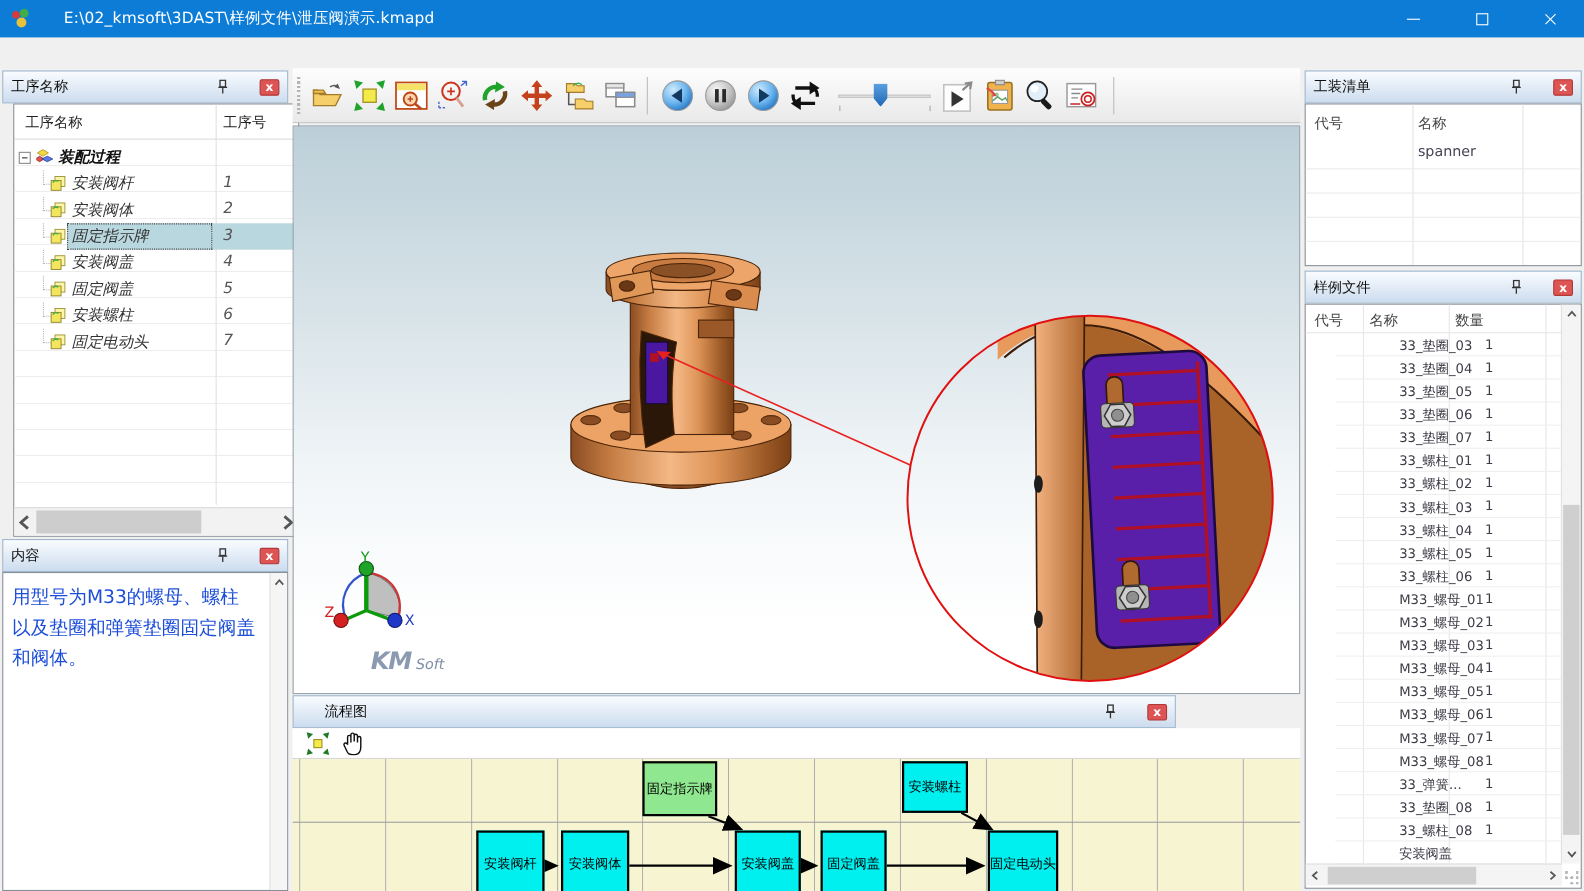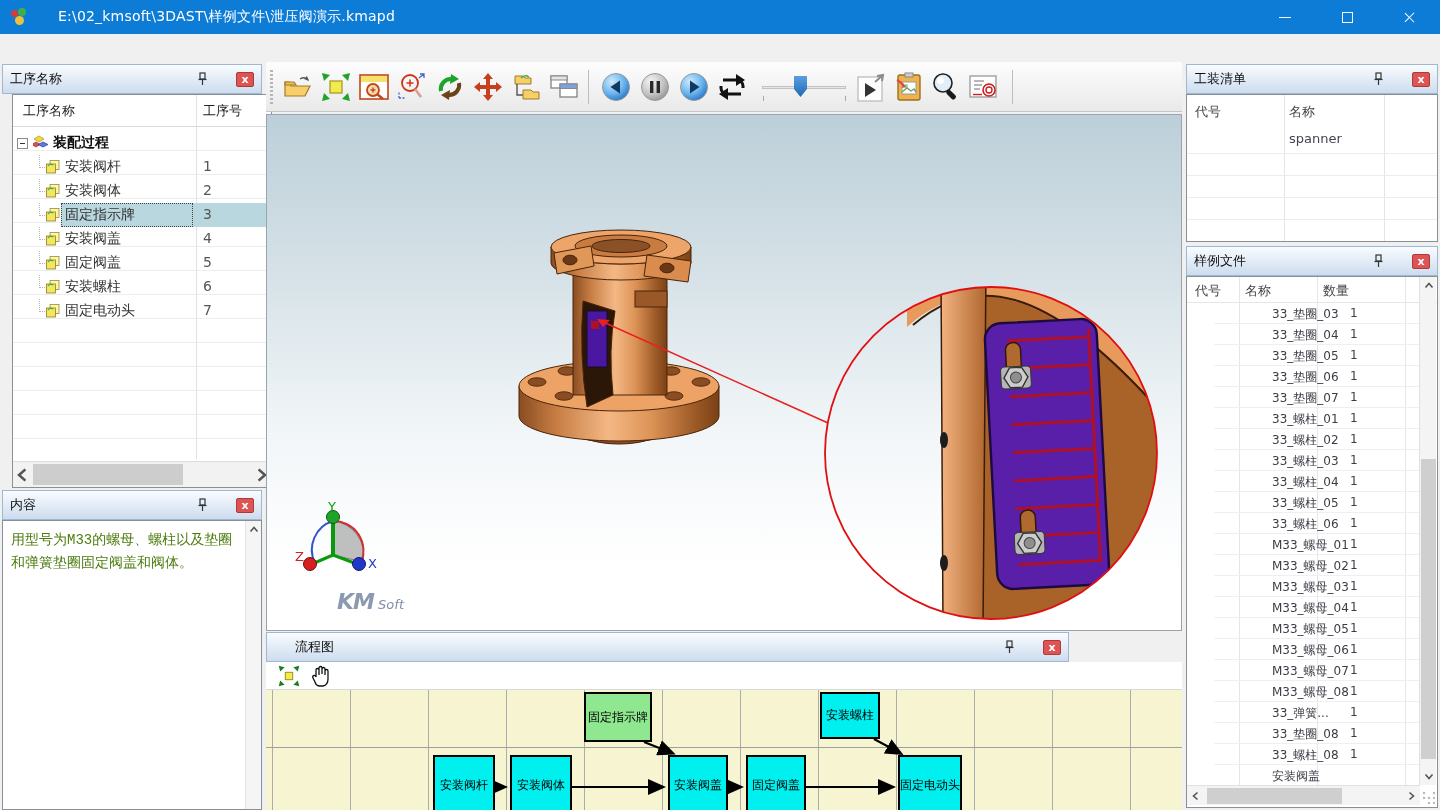--- a/index.html
+++ b/index.html
@@ -36,41 +36,41 @@
   .pbody { background:#fff; border:1px solid #888f98; }
 
   
   .proc-head { left:2px; top:64px; width:260px; }
   .proc-body { left:12px; top:94px; width:260px; height:394px; }
   .proc-cols { position:absolute; left:0; top:0; width:100%; height:32px; border-bottom:1px solid #d9d9d9; font-size:13px; color:#222; }
   .proc-cols span { position:absolute; top:7px; }
   .col-div-v { position:absolute; left:183px; top:0; width:1px; height:364px; background:#e2e2e2; }
   .rowlines { position:absolute; left:0; top:32px; width:100%; height:332px;
     background:repeating-linear-gradient(to bottom, transparent 0 23px, #ededed 23px 24px); }
-  .trow { position:absolute; left:0; width:258px; height:24px; }
+  .trow { position:absolute; left:0; width:258px; height:24px;font-style:italic; }
   .trow .tname { position:absolute; left:52px; top:3px; font-size:14px; color:#333; white-space:nowrap; }
   .trow .tno { position:absolute; left:190px; top:3px; font-size:14px; color:#555; }
   .trow.root .tname { left:40px; color:#111; }
   .trow .elbow { position:absolute; left:26px; top:0; width:14px; height:13px; border-left:1px dotted #b5b5b5; border-bottom:1px dotted #b5b5b5; }
   .trow.sel .hl { position:absolute; left:48px; top:0; width:210px; height:24px; background:#b9d7de; }
   .trow.sel .hl-name { position:absolute; left:48px; top:0; width:132px; height:24px; border:1px dotted #444; }
   .expand { position:absolute; left:4px; top:7px; width:11px; height:11px; border:1px solid #8a8a8a; background:#fff; }
   .expand:before { content:""; position:absolute; left:2px; top:4px; width:5px; height:1px; background:#333; }
   .ticon { position:absolute; left:32px; top:4px; }
   .ricon { position:absolute; left:20px; top:4px; }
 
   .hscroll { position:absolute; left:0; bottom:0; width:258px; height:26px; background:#f2f2f2; border-top:1px solid #dcdcdc; }
   .hscroll .thumb { position:absolute; left:20px; top:2px; width:150px; height:21px; background:#cdcdcd; }
   .sarrow { position:absolute; top:5px; width:16px; height:16px; }
   .vscroll-thin { position:absolute; right:0; top:0; width:16px; background:#f5f5f5; border-left:1px solid #e2e2e2; }
 
   
   .cont-head { left:2px; top:490px; width:260px; }
   .cont-body { left:2px; top:520px; width:260px; height:290px; }
-  .cont-text { position:absolute; left:8px; top:8px; width:222px; font-size:14px; line-height:1.65; color:#4d7c0f;font-family:Liberation Mono, monospace; }
+  .cont-text { position:absolute; left:8px; top:8px; width:222px; font-size:17px; line-height:1.65; color:#1d4ed8; }
 
   
   .toolbar { left:266px; top:62px; width:916px; height:50px; background:linear-gradient(#fdfdfd,#e9e9e9); border-bottom:1px solid #c6c6c6; }
   .grip { position:absolute; left:4px; top:8px; width:3px; height:34px; background:repeating-linear-gradient(to bottom,#b5b5b5 0 2px, transparent 2px 4px); }
   .tbtn { position:absolute; top:7px; width:36px; height:36px; display:flex; align-items:center; justify-content:center; }
   .tsep { position:absolute; top:8px; width:1px; height:34px; background:#bdbdbd; }
   .slider-track { position:absolute; left:496px; top:24px; width:84px; height:3px; background:#e6e6e6; border:1px solid #c2c2c2; }
   .slider-tick { position:absolute; top:34px; width:1px; height:5px; background:#a8a8a8; }
   .slider-handle { position:absolute; left:528px; top:14px; width:13px; height:21px; background:linear-gradient(#5b9fe0,#1f68b5); clip-path:polygon(0 0,100% 0,100% 62%,50% 100%,0 62%); }
 

